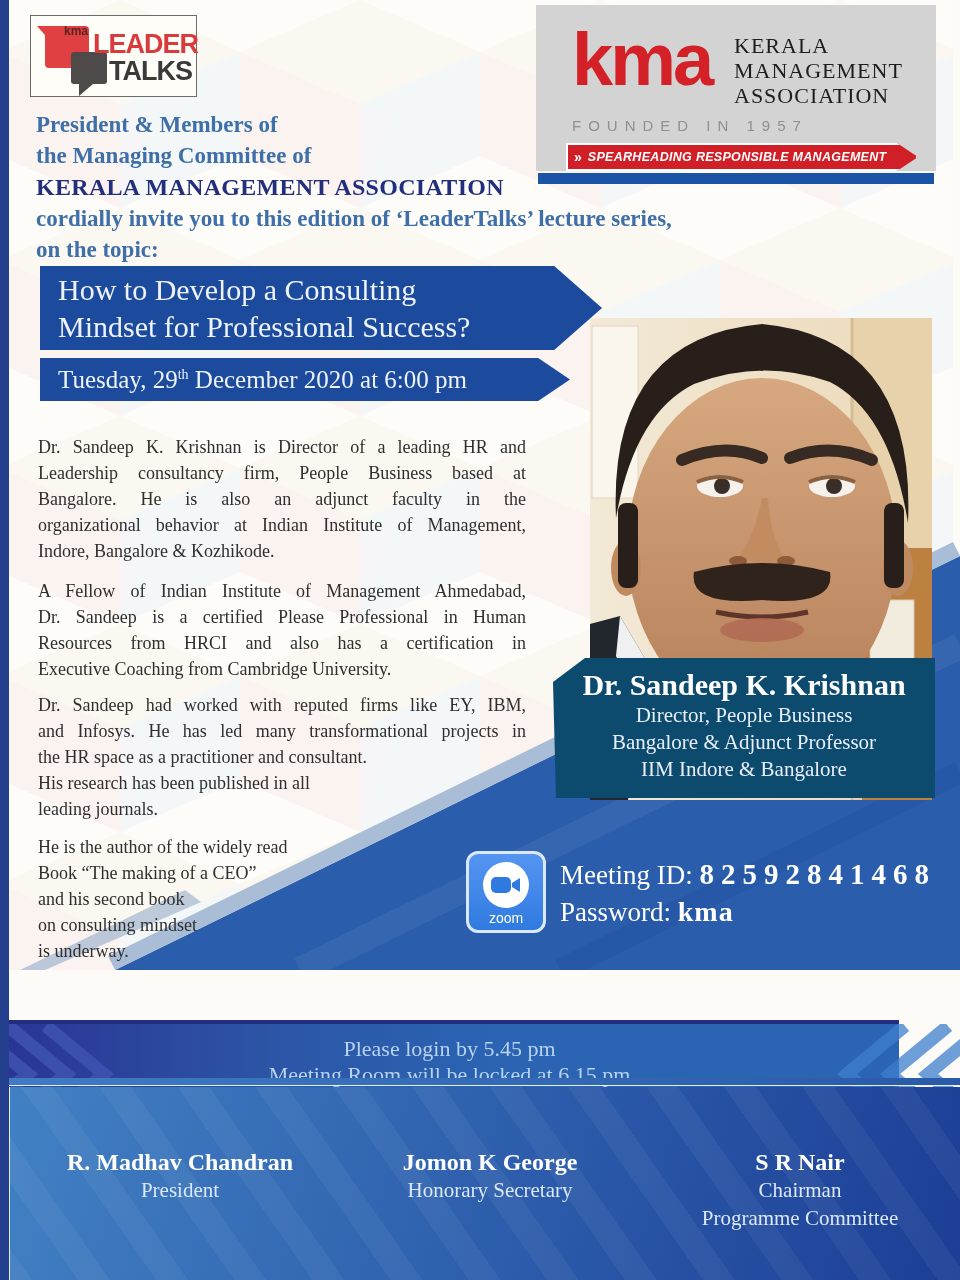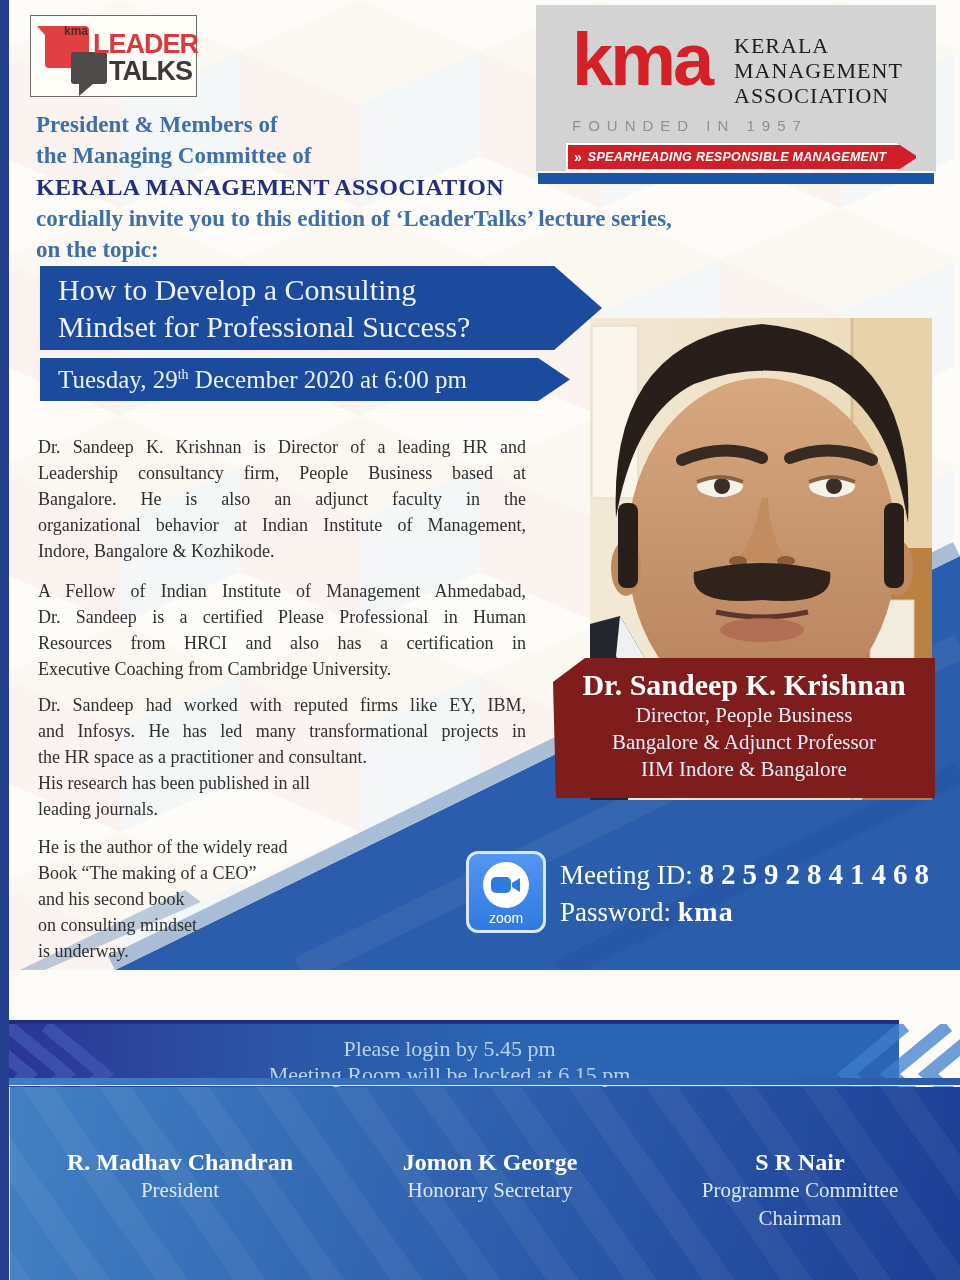--- a/index.html
+++ b/index.html
@@ -43,21 +43,21 @@
   .banner2 sup{font-size:14px;}
   
   .bio{z-index:3;width:488px;left:38px;color:#2f2f2f;font-size:18px;}
   .bio-line{line-height:26px;}
   .jl{text-align:justify;text-align-last:justify;}
   
   .diag{left:0;top:0;width:960px;height:970px;z-index:1;}
   
   .photo{left:590px;top:318px;width:342px;height:482px;z-index:2;}
   
-  .namebox{left:553px;top:658px;width:382px;height:140px;background:#7f1d1d;z-index:4;
+  .namebox{left:553px;top:658px;width:382px;height:140px;background:#0c4a6e;z-index:4;
            clip-path:polygon(32px 0,100% 0,100% 100%,3px 100%,0 24px);text-align:center;color:#fff;}
   .namebox .nm{margin-top:10px;font-weight:bold;font-size:30px;}
   .namebox .tl{font-size:21px;line-height:27px;color:#e8effb;}
   
   .zoom-icon{left:466px;top:851px;width:80px;height:82px;border-radius:12px;z-index:4;
              background:linear-gradient(180deg,#5695f2,#2f7ae0);border:3px solid #d9e8fc;box-sizing:border-box;
              display:flex;flex-direction:column;align-items:center;}
   .zoom-circle{margin-top:8px;width:46px;height:46px;border-radius:50%;background:#fff;display:flex;align-items:center;justify-content:center;}
   .zoom-word{font-family:"Liberation Sans",sans-serif;color:#fff;font-size:14px;margin-top:2px;}
   .meet{left:560px;z-index:4;color:#fff;font-size:27px;white-space:nowrap;}
@@ -274,18 +274,18 @@
     <div class="sig sig1">
       <div class="nm">R. Madhav Chandran</div>
       <div class="tl">President</div>
     </div>
     <div class="sig sig2">
       <div class="nm">Jomon K George</div>
       <div class="tl">Honorary Secretary</div>
     </div>
     <div class="sig sig3">
       <div class="nm">S R Nair</div>
+      <div class="tl">Chairman</div>
       <div class="tl">Programme Committee</div>
-      <div class="tl">Chairman</div>
     </div>
   </div>
 
 </div>
 
 </body></html>

